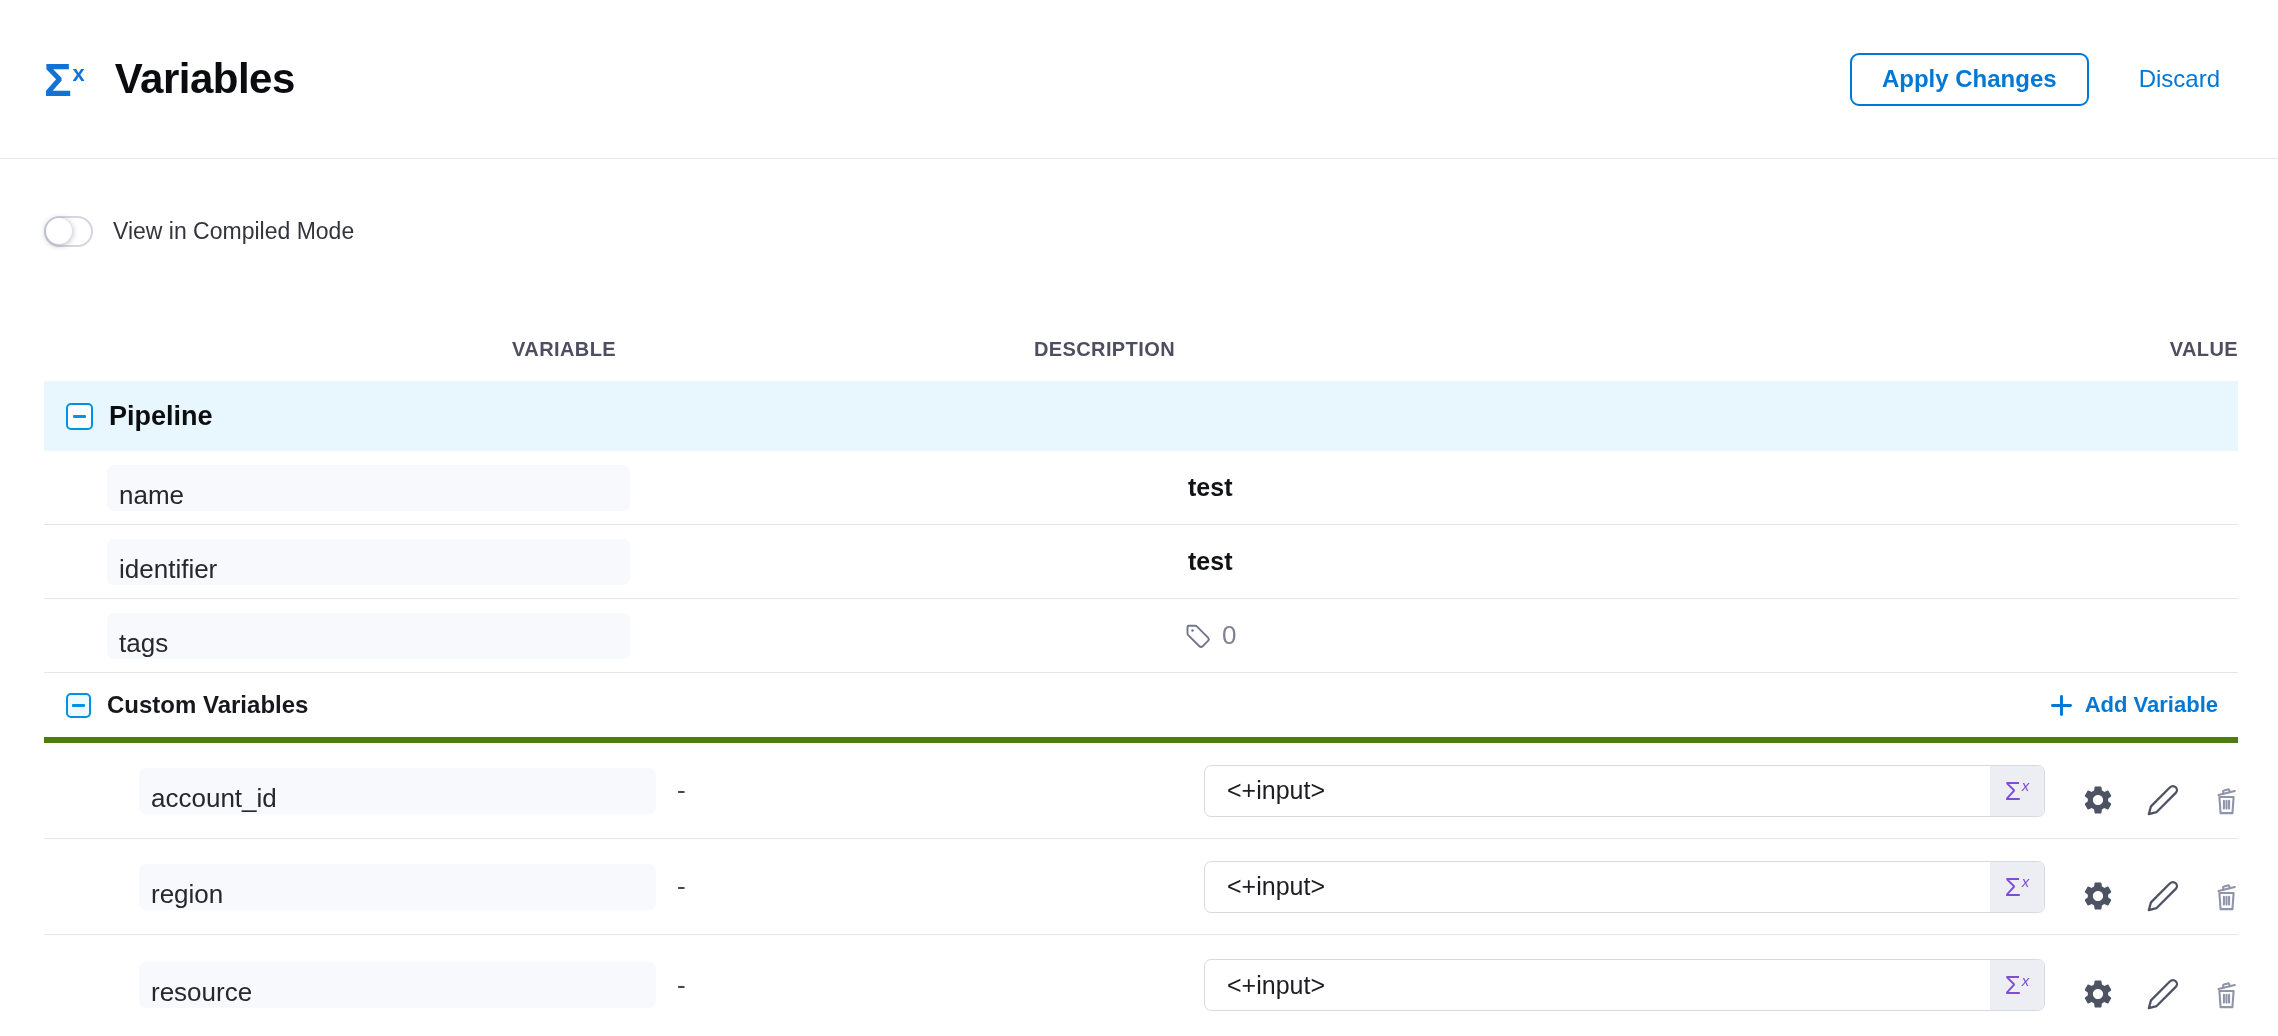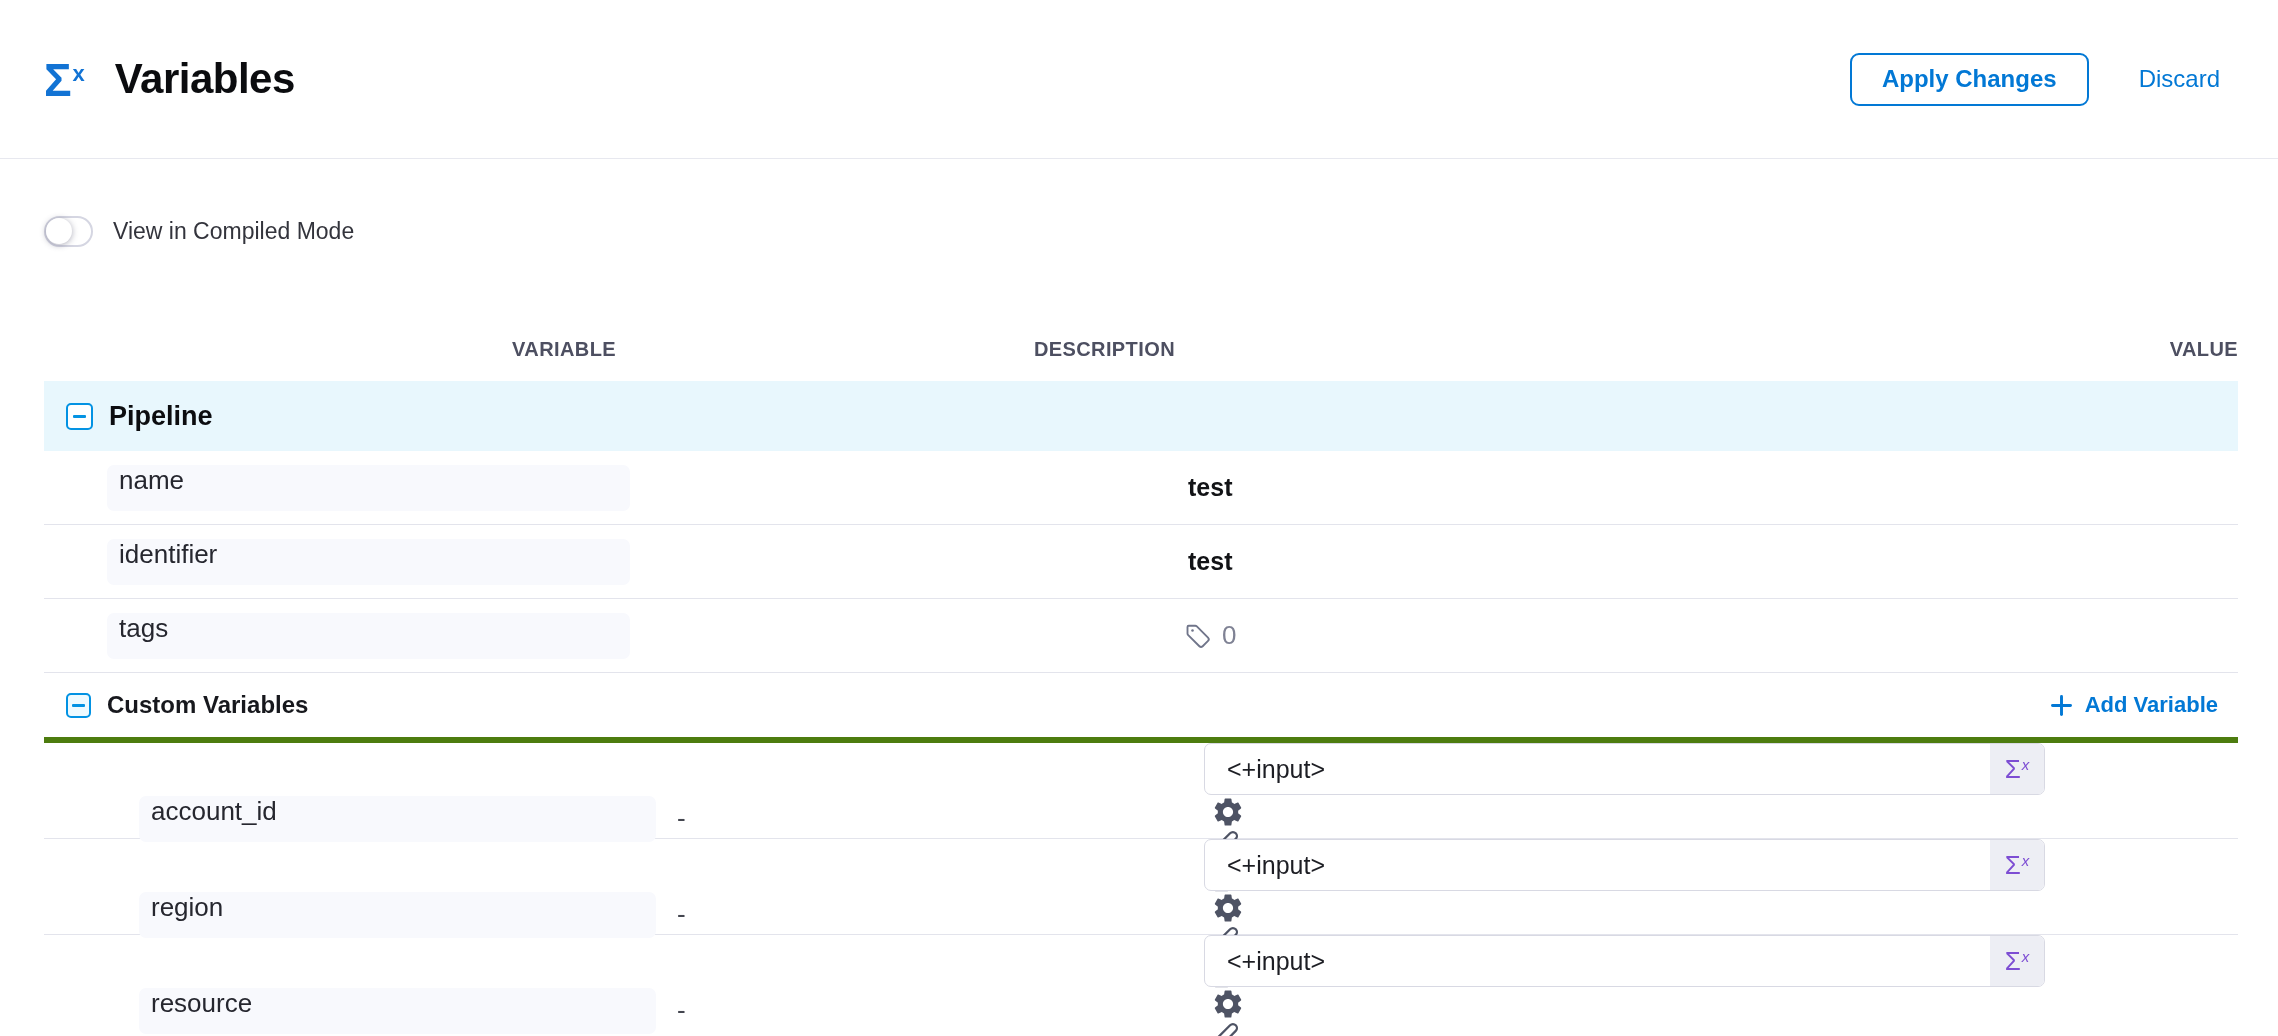--- a/index.html
+++ b/index.html
@@ -49,30 +49,30 @@
   .minus-tint { background:#eefaff; width:25px; height:25px; }
   .section-label-lg { margin-left:16px; font-size:27px; font-weight:bold; color:#0c0d10; }
   .section-label-sm { margin-left:16px; font-size:24px; font-weight:bold; color:#17181d; }
   .add-var { margin-left:auto; margin-right:20px; display:flex; align-items:center; gap:10px;
     color:#0278d5; font-size:22px; font-weight:bold; cursor:pointer; }
 
   .vrow { border-bottom:1px solid #e3e4ec; }
   .vrow-simple { height:74px; }
   .vrow-custom { height:96px; }
   .vrow-last { border-bottom:none; height:100px; }
-  .chip { height:46px; background:#f8f9fd; border-radius:7px; display:flex; align-items:flex-start;
+  .chip { height:46px; background:#f8f9fd; border-radius:7px; display:flex; align-items:flex-end;
     padding-left:12px; font-size:26px; color:#26272f; }
   .chip-pipeline { margin-left:63px; width:523px; }
   .chip-custom { margin-left:95px; width:517px; }
   .val-text { padding-left:13px; font-size:25px; font-weight:bold; color:#121316; }
   .tags-val { padding-left:9px; display:flex; align-items:center; gap:10px; }
   .tags-count { font-size:26px; color:#7f8294; }
   .desc-dash { padding-left:61px; font-size:26px; color:#44464f; }
 
-  .val-cell { display:flex; align-items:flex-start;flex-direction:column; }
+  .val-cell { display:flex; align-items:flex-end; }
   .input-box { margin-left:29px; width:841px; height:52px; background:#fff; border:1px solid #d8d9e3;
     border-radius:7px; display:flex; align-items:center; overflow:hidden; cursor:text; }
   .input-text { padding-left:22px; font-size:25px; color:#1d1e24; flex:1; }
   .sigma-badge { width:54px; height:100%; background:#edeef4; display:flex; align-items:center;
     justify-content:center; cursor:pointer; }
   .sigma-badge .sig { font-size:26px; color:#7d4dd3; line-height:1; }
   .sigma-badge .sup { font-size:15px; color:#7d4dd3; margin-top:-10px; margin-left:1px; font-style:italic; }
   .icon-btn { display:flex; align-items:center; justify-content:center; cursor:pointer; }
   .icon-gear { margin-left:36px; }
   .icon-pencil { margin-left:31px; }

